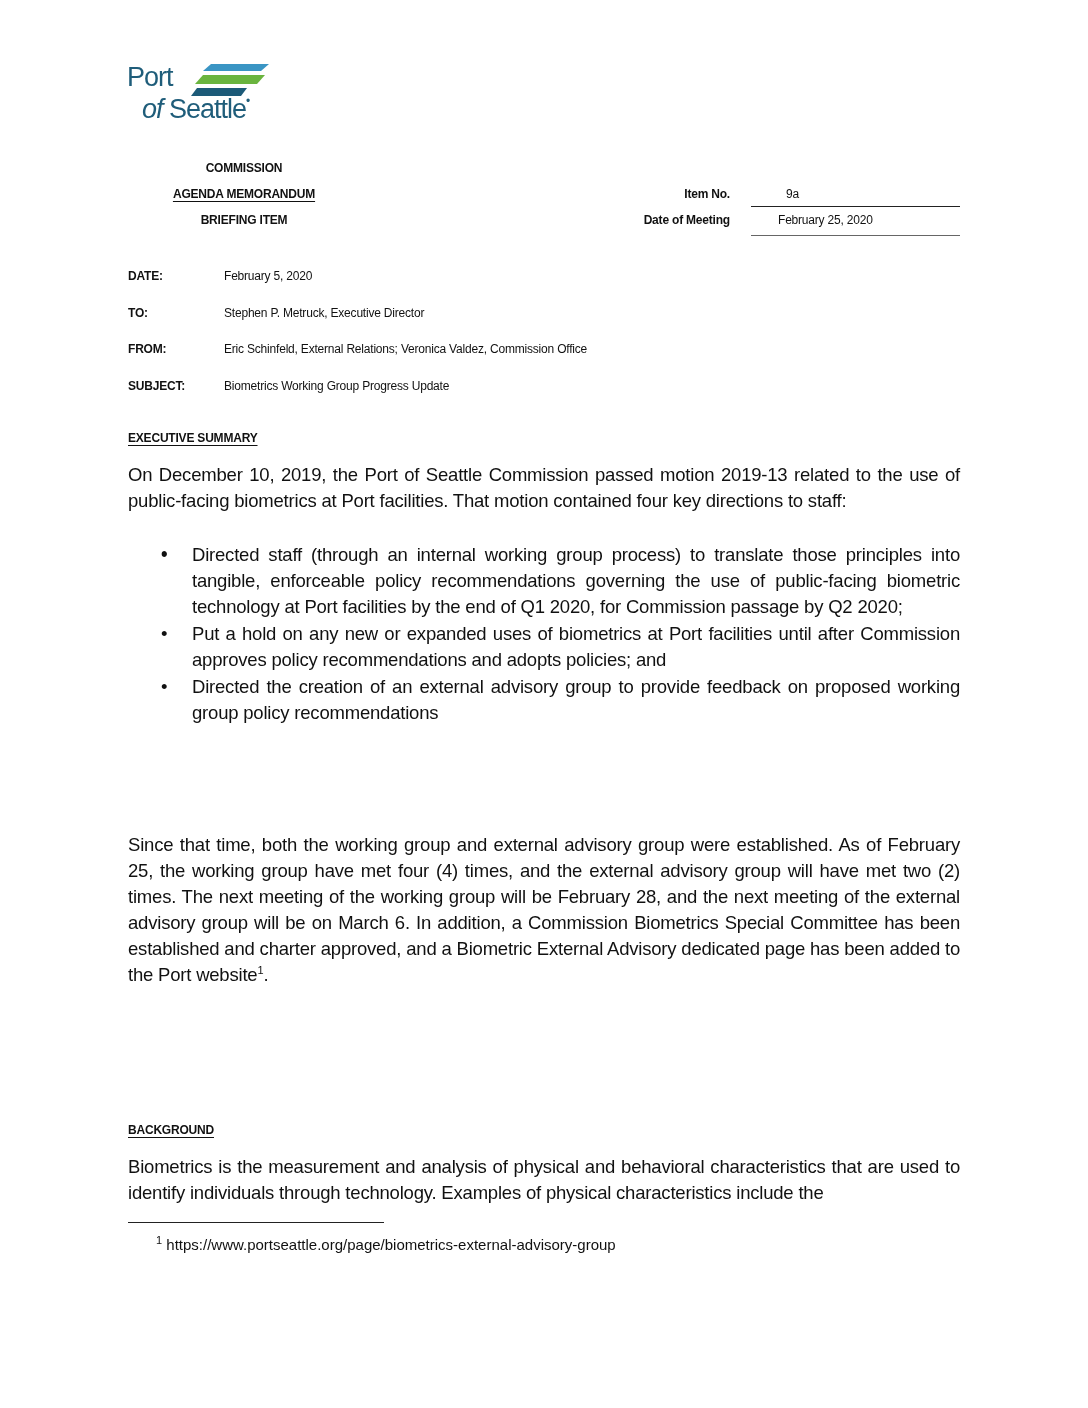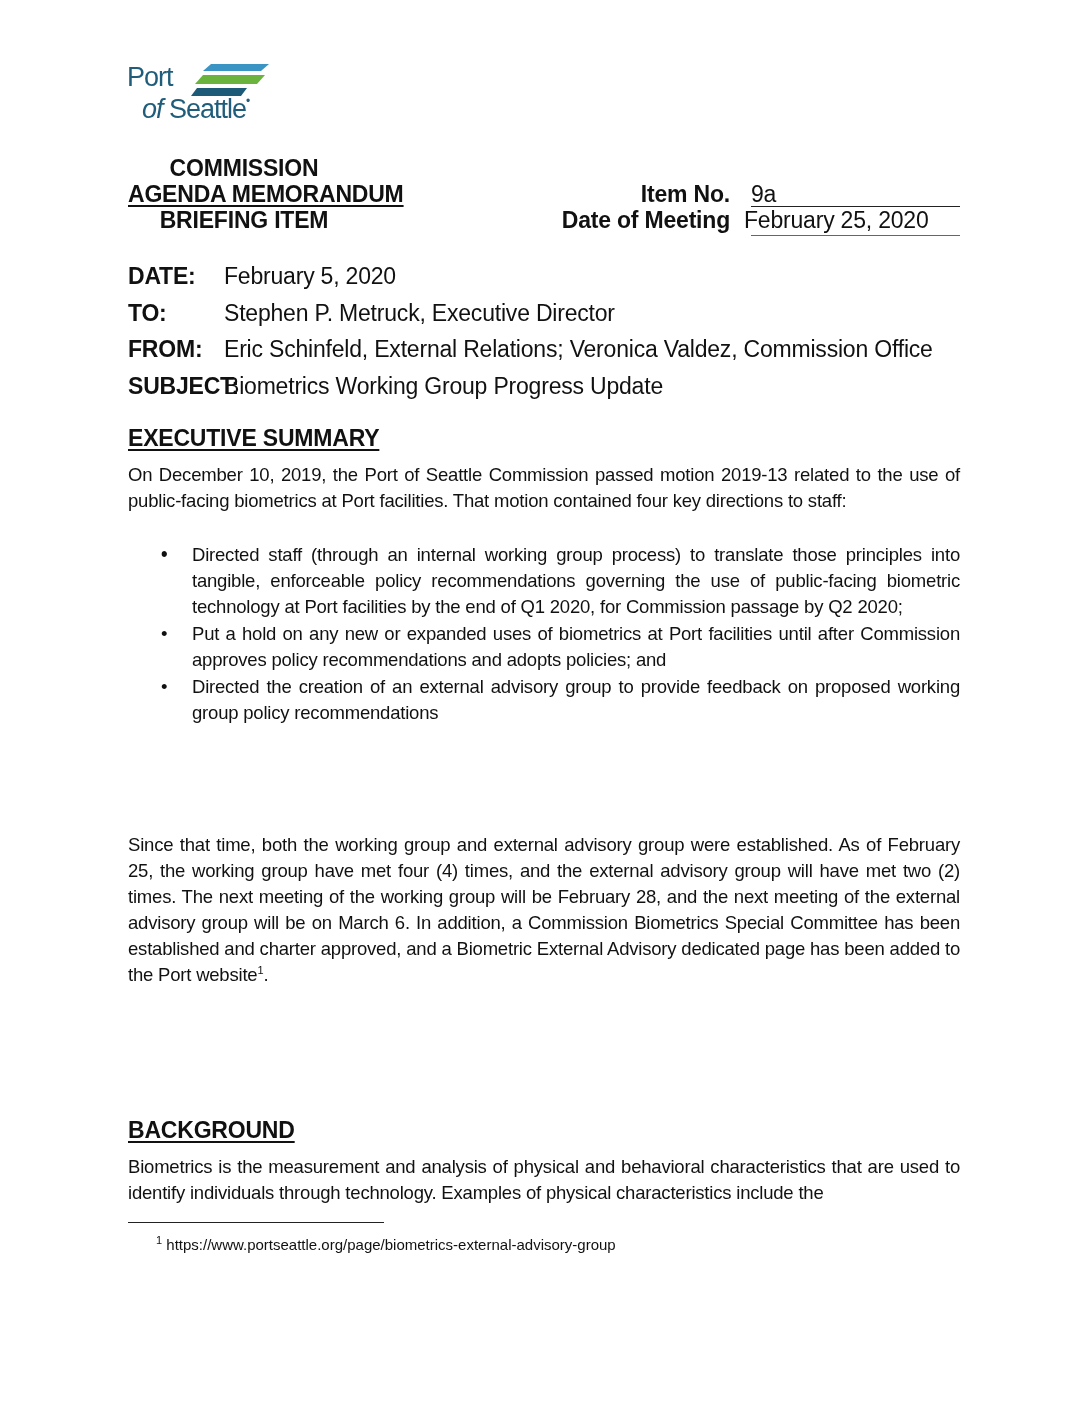--- a/index.html
+++ b/index.html
@@ -5,21 +5,21 @@
     html, body { margin: 0; padding: 0; background: #ffffff; }
     body { width: 1088px; height: 1408px; position: relative; overflow: hidden;
       font-family: "Liberation Sans", "DejaVu Sans", sans-serif; color: #111; }
     .page { position: absolute; left: 0; top: 0; width: 1088px; height: 1408px; }
     .abs { position: absolute; }
     .logo { left: 127px; top: 62px; width: 145px; height: 66px; }
     .logo-text { position: absolute; color: #1f5d7a; font-family: "Liberation Sans", sans-serif; letter-spacing: -1px; }
     .logo-port { left: 0; top: 0; font-size: 27px; font-weight: normal; }
     .logo-seattle { left: 15px; top: 32px; font-size: 27px; }
     .logo-of { font-style: italic; }
-    .txt { font-size: 23px; line-height: 26px; white-space: nowrap; letter-spacing: -0.2px; }
+    .txt { font-size: 12px; line-height: 26px; white-space: nowrap; letter-spacing: -0.2px; }
     .bold { font-weight: bold; }
     .ul { text-decoration: underline; text-underline-offset: 3px; }
     .center { text-align: center; }
     .right { text-align: right; }
     .para { position: absolute; left: 128px; width: 832px; font-size: 18.5px; line-height: 26px;
       text-align: justify; letter-spacing: -0.2px; }
     .bullets { position: absolute; left: 128px; width: 832px; margin: 0; padding: 0; list-style: none; }
     .bullets li { position: relative; padding-left: 64px; font-size: 18.5px; line-height: 26px;
       text-align: justify; letter-spacing: -0.2px; margin-bottom: 1px; }
     .bullets li .dot { position: absolute; left: 33px; top: 0; }
@@ -40,25 +40,25 @@
     </svg>
     <span class="logo-text logo-port">Port</span>
     <span class="logo-text logo-seattle"><span class="logo-of">of</span> <span>Seattle</span><span style="font-size:12px;vertical-align:top;">•</span></span>
   </div>
 
   <div class="abs txt bold center" style="left:128px;top:155px;width:232px;">COMMISSION</div>
   <div class="abs txt bold center ul" style="left:128px;top:181px;width:232px;">AGENDA MEMORANDUM</div>
   <div class="abs txt bold center" style="left:128px;top:207px;width:232px;">BRIEFING ITEM</div>
 
   <div class="abs txt bold right" style="left:540px;top:181px;width:190px;">Item No.</div>
-  <div class="abs txt" style="left:751px;top:181px;">9a</div>
+  <div class="abs txt" style="left:786px;top:181px;">9a</div>
   <div class="rule" style="left:751px;top:206px;width:209px;"></div>
 
   <div class="abs txt bold right" style="left:540px;top:207px;width:190px;">Date of Meeting</div>
-  <div class="abs txt" style="left:744px;top:207px;">February 25, 2020</div>
+  <div class="abs txt" style="left:778px;top:207px;">February 25, 2020</div>
   <div class="rule" style="left:751px;top:235px;width:209px;border-top-color:#666;"></div>
 
   <div class="abs" style="left:128px;top:263px;">
     <span class="abs txt bold" style="left:0;top:0;">DATE:</span>
     <span class="abs txt" style="left:96px;top:0;">February 5, 2020</span>
   </div>
   <div class="abs" style="left:128px;top:300px;">
     <span class="abs txt bold" style="left:0;top:0;">TO:</span>
     <span class="abs txt" style="left:96px;top:0;">Stephen P. Metruck, Executive Director</span>
   </div>

